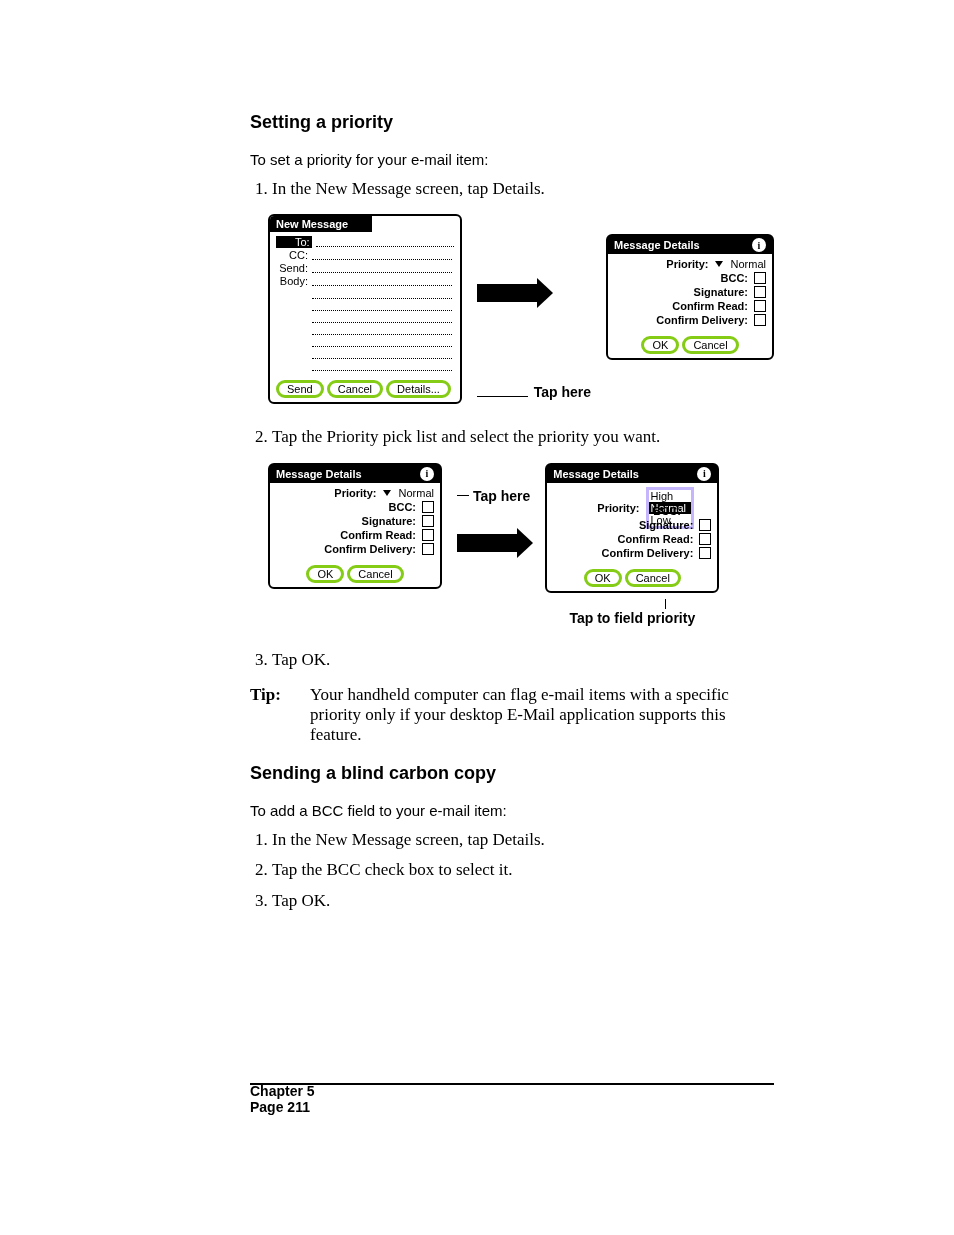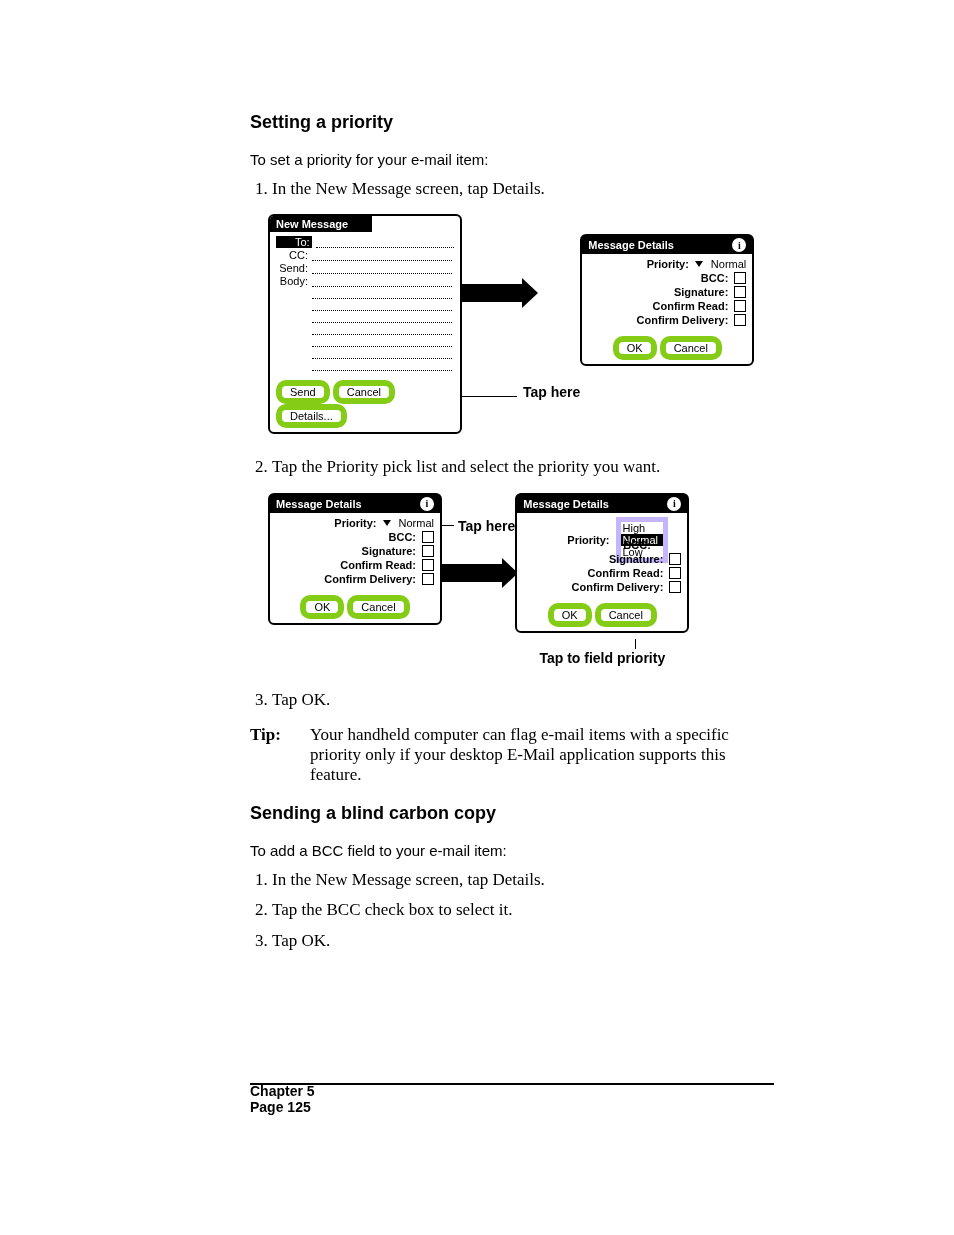--- a/index.html
+++ b/index.html
@@ -29,21 +29,21 @@
     margin-bottom: 8px;
     margin-top: 18px;
   }
   ol.steps { margin: 0 0 12px 0; padding-left: 22px; font-size: 17px; line-height: 1.55; }
   ol.steps li { margin-bottom: 4px; }
   .tip-row { display: flex; gap: 22px; font-size: 17px; margin-bottom: 18px; }
   .tip-label { font-weight: bold; min-width: 38px; }
   .tip-body { flex: 1; }
 
   
-  .figure-row { display: flex; align-items: flex-start; gap: 0; margin: 10px 0 20px 18px; font-family: Arial, Helvetica, sans-serif; }
+  .figure-row { display: flex; align-items: flex-start; gap: 15px; margin: 10px 0 20px 18px; font-family: Arial, Helvetica, sans-serif; }
 
   
   .palm-window {
     border: 2px solid #000;
     background: #fff;
     border-radius: 6px;
     font-size: 11px;
     font-family: Arial, Helvetica, sans-serif;
   }
   .palm-titlebar {
@@ -65,27 +65,27 @@
     font-size: 10px;
     font-family: "Times New Roman", serif;
   }
   .palm-body { padding: 4px 6px 6px 6px; }
   .dotted-line {
     display: inline-block;
     border-bottom: 1px dotted #000;
     height: 10px;
     vertical-align: bottom;
   }
-  .palm-row { display: flex; align-items: flex-end; margin-bottom: 1px; }
+  .palm-row { display: flex; align-items: flex-start; margin-bottom: 1px; }
   .palm-row .lbl { width: 32px; text-align: right; margin-right: 4px; font-size: 11px; }
   .palm-row .lbl.inv { background:#000; color:#fff; padding: 0 2px; }
   .palm-buttons { padding: 2px 6px 4px 6px; }
   .palm-btn {
     display: inline-block;
-    border: 6px solid #84cc16;
+    border: 3px solid #84cc16;
     border-radius: 10px;
     padding: 0px 8px;
     font-size: 11px;
     background: #fff;
   }
 
   
   .details-field { display: flex; align-items: center; justify-content: flex-end; gap: 6px; margin-bottom: 2px; }
   .details-field .fl { font-weight: bold; font-size: 11px; text-align: right; }
   .checkbox { display:inline-block; width:10px; height:10px; border:1.5px solid #000; }
@@ -113,21 +113,21 @@
     border-left: 16px solid #000;
   }
   .callout {
     font-family: Arial, Helvetica, sans-serif;
     font-weight: bold;
     font-size: 14px;
   }
   .callout-line { border-top: 1px solid #000; flex:1; margin-top:8px; }
 
   .drop-options {
-    border: 5px solid #c4b5fd;
+    border: 3px solid #c4b5fd;
     background: #fff;
     font-size: 11px;
     width: 42px;
   }
   .drop-options div { padding: 0 2px; }
   .drop-options .sel { background:#000; color:#fff; }
 
   
   .footer-rule {
     position: absolute;
@@ -368,16 +368,16 @@
   <div class="h3">To add a BCC field to your e-mail item:</div>
   <ol class="steps">
     <li>In the New Message screen, tap Details.</li>
     <li>Tap the BCC check box to select it.</li>
     <li>Tap OK.</li>
   </ol>
 
   <div class="footer-rule"></div>
   <div class="footer">
     <span>Chapter 5</span>
-    <span>Page 125</span>
+    <span>Page 211</span>
   </div>
 
 </div>
 
 </body></html>

